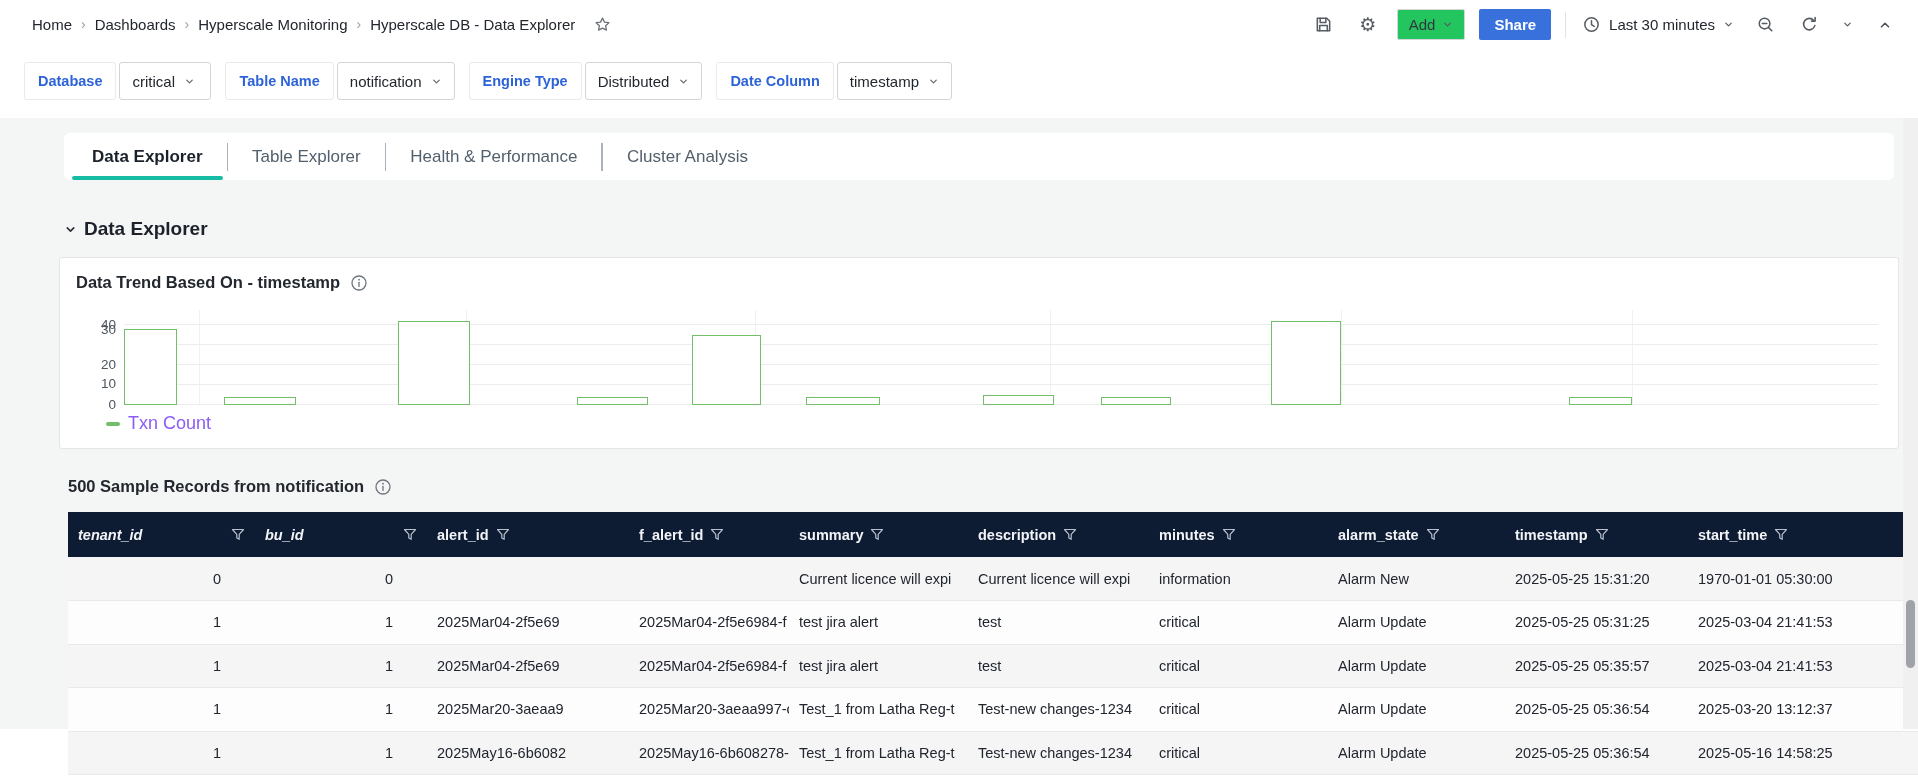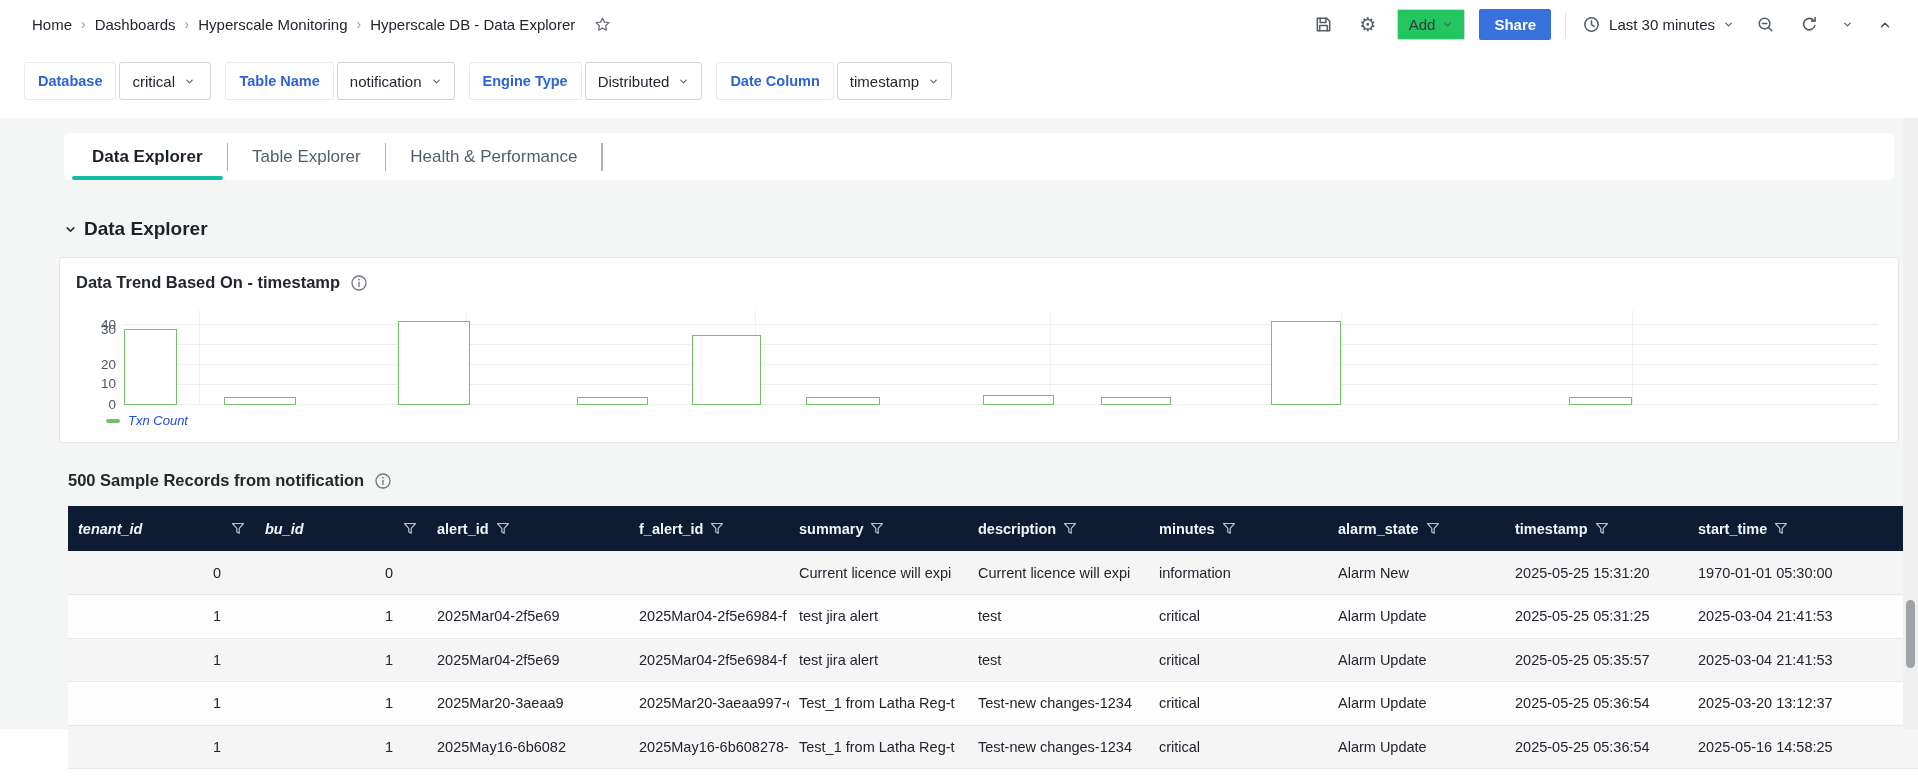--- a/index.html
+++ b/index.html
@@ -52,21 +52,21 @@
   .chart-area { margin-top:18px; margin-left:48px; margin-right:4px; }
   .plot { position:relative; height:95px; }
   .gridline-h { position:absolute; left:0; right:0; height:1px; background:#ececee; }
   .gridline-v { position:absolute; top:0; bottom:0; width:1px; background:#f1f1f3; }
   .ytick { position:absolute; left:-44px; width:36px; text-align:right; font-size:13.5px; color:#4e565e; }
   .bar { position:absolute; bottom:0; background:#fff; border:1px solid #6abb60; }
   .xaxis { position:relative; height:24px; }
   .xtick { position:absolute; top:7px; transform:translateX(-50%); font-size:13.5px; color:#4e565e; }
   .legend { display:flex; align-items:center; gap:8px; margin:8px 0 6px -18px; cursor:pointer; }
   .legend-swatch { width:14px; height:4px; border-radius:2px; background:#73bf69; }
-  .legend-label { font-size:13px; color:#1d4ed8;font-style:italic; }
+  .legend-label { font-size:18px; color:#8b5cf6; }
 
   .records-header { display:flex; align-items:center; gap:10px; margin:28px 0 0 28px; }
   .records-title { font-size:16.5px; font-weight:bold; color:#23282e; }
 
   
   .table-wrap { margin:16px 28px 0; }
   table { border-collapse:collapse; table-layout:fixed; width:1862px; }
   thead th { background:#0d1b33; height:45px; color:#f2f4f8; font-size:14.5px; font-weight:bold; cursor:pointer; }
   th .th-inner { display:flex; align-items:center; gap:7px; padding:0 10px; }
   th.col-right .th-inner { justify-content:space-between; padding-right:10px;font-style:italic; }
@@ -197,20 +197,21 @@
 
 <div class="content">
 
   <div class="tabs-card">
     <div class="tab active">Data Explorer</div>
     <div class="tab-sep"></div>
     <div class="tab">Table Explorer</div>
     <div class="tab-sep"></div>
     <div class="tab">Health &amp; Performance</div>
     <div class="tab-sep"></div>
+    <div class="tab">Cluster Analysis</div>
   </div>
 
   <div class="section-header">
     <svg width="13" height="13" viewBox="0 0 16 16" fill="none" stroke="#2a3138" stroke-width="2" stroke-linecap="round" stroke-linejoin="round">
         <polyline points="4 6 8 10 12 6"></polyline>
       </svg>
     <span class="section-title">Data Explorer</span>
   </div>
 
   <div class="panel">

